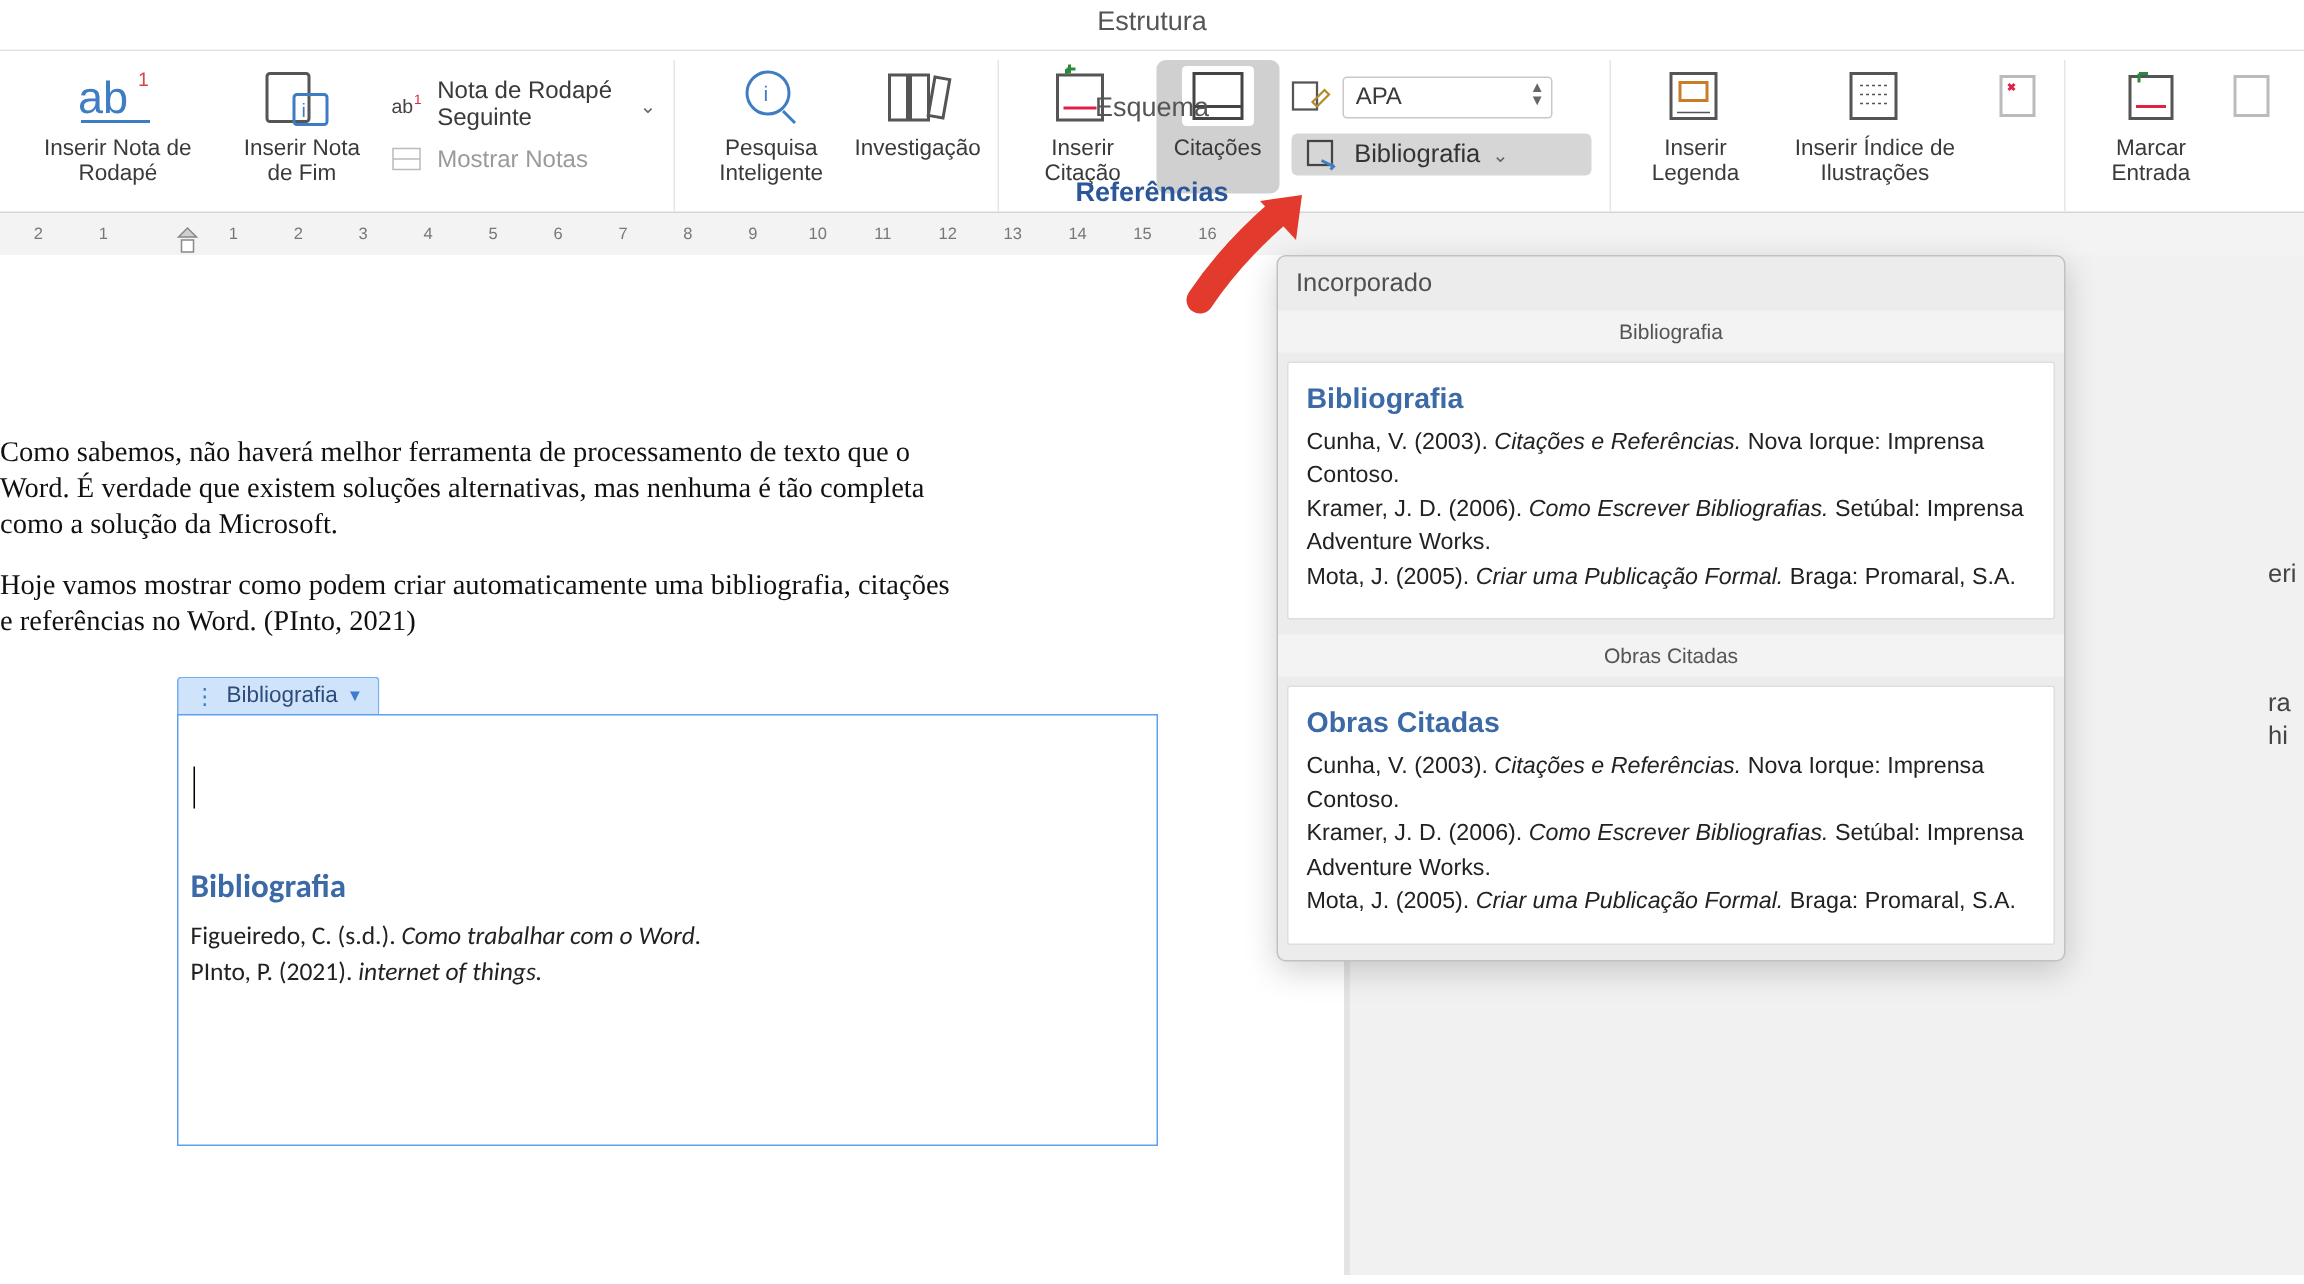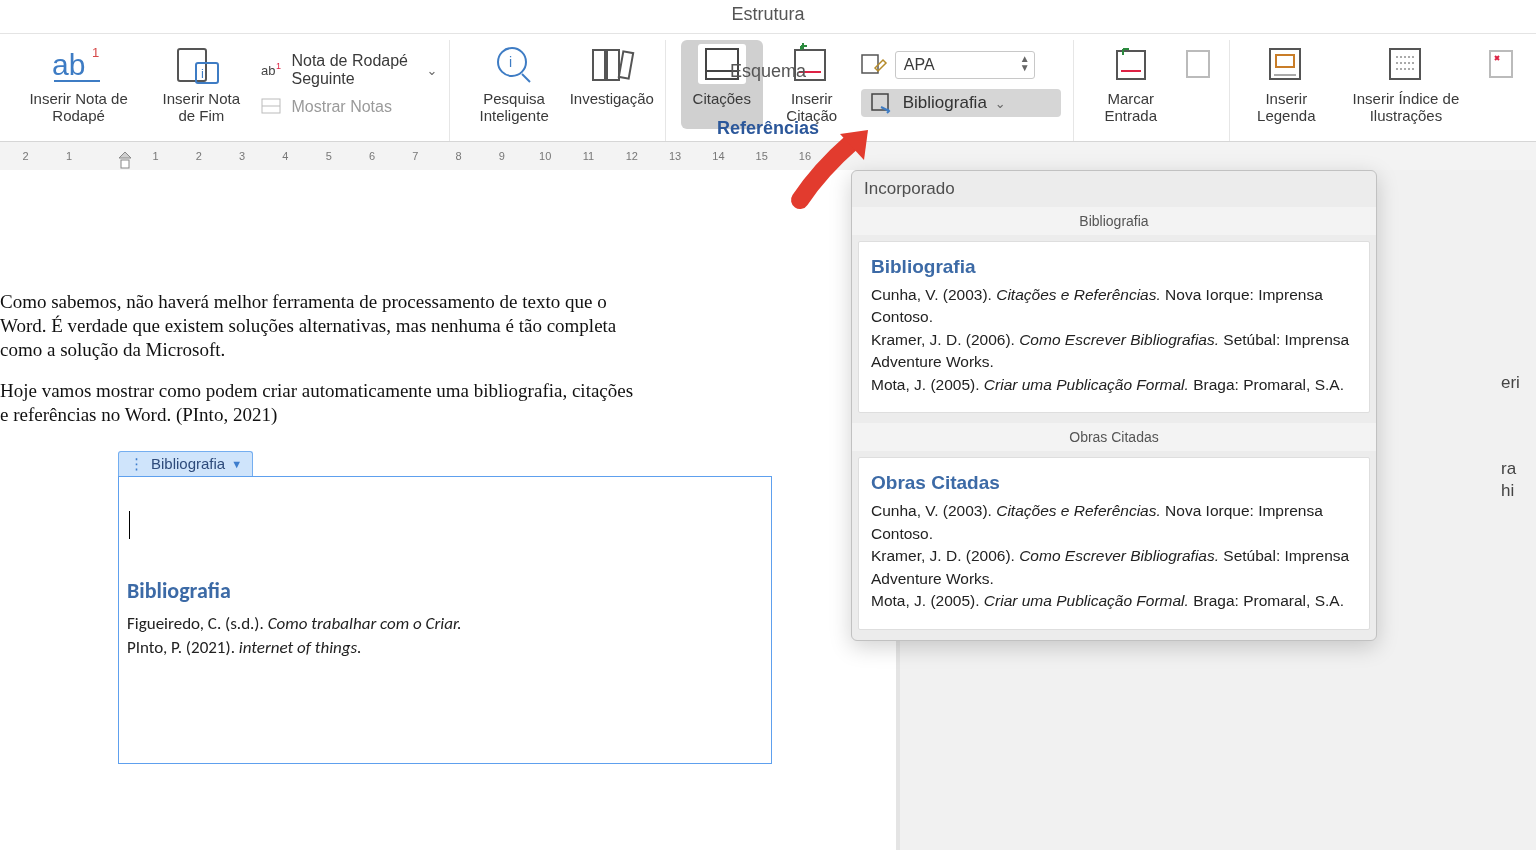--- a/index.html
+++ b/index.html
@@ -145,21 +145,21 @@
     font-size:15px;
   }
   .dd-head{padding:8px 12px;color:#4f4f4f;font-size:17px;}
   .dd-sect-label{background:#f3f3f3;text-align:center;padding:6px 0;color:#555;font-size:14px;}
   .dd-card{background:#fff;margin:6px 6px 10px 6px;border:1px solid #dedede;border-radius:2px;padding:14px 12px 16px;}
   .dd-card .t{color:#3c6aa6;font-size:19px;font-weight:600;margin-bottom:6px;}
   .dd-card .line{font-size:15.5px;line-height:1.45;color:#222;}
   .dd-card .line i{}
 
   
-  .clipped{position:absolute;right:11px;top:202px;width:24px;color:#444;font-size:17px;line-height:22px;}
+  .clipped{position:absolute;right:0;top:202px;width:24px;color:#444;font-size:17px;line-height:22px;}
 
   
   svg{overflow:visible;}
 </style>
 </head>
 <body>
 
 <div class="tabstrip">
   <span class="tab">Estrutura</span>
   <span class="tab">Esquema</span>
@@ -250,38 +250,38 @@
               <rect x="32" y="8" width="10" height="26" transform="rotate(10 37 21)" fill="none" stroke="#555" stroke-width="2"></rect>
             </svg>
         </div>
         <div class="lbl">Investigação</div>
       </div>
     </div>
   </div>
 
   <div class="grp">
     <div class="row">
-      <div class="bigbtn cit-box">
-        <div class="glyph">
-          <svg width="40" height="34">
-              <rect x="4" y="2" width="32" height="30" fill="none" stroke="#444" stroke-width="2"></rect>
-              <path d="M4 24h32" stroke="#444" stroke-width="2"></path>
-            </svg>
-        </div>
-        <div class="lbl" style="margin-top:2px;">Citações</div>
-      </div>
       <div class="bigbtn">
         <div class="glyph">
           <svg width="46" height="42">
               <rect x="6" y="6" width="30" height="30" fill="none" stroke="#555" stroke-width="2"></rect>
               <path d="M12 6v-4M12 2h6M14 -1v6" stroke="#2b8a3e" stroke-width="2"></path>
               <path d="M10 28h22" stroke="#d24" stroke-width="2"></path>
             </svg>
         </div>
         <div class="lbl">Inserir Citação</div>
+      </div>
+      <div class="bigbtn cit-box">
+        <div class="glyph">
+          <svg width="40" height="34">
+              <rect x="4" y="2" width="32" height="30" fill="none" stroke="#444" stroke-width="2"></rect>
+              <path d="M4 24h32" stroke="#444" stroke-width="2"></path>
+            </svg>
+        </div>
+        <div class="lbl" style="margin-top:2px;">Citações</div>
       </div>
       <div class="midcol" style="min-width:200px;">
         <div class="smallrow">
           <svg width="26" height="22">
               <rect x="1" y="1" width="16" height="18" fill="none" stroke="#555" stroke-width="1.5"></rect>
               <path d="M14 14l8-8 3 3-8 8z" fill="none" stroke="#b58b2a" stroke-width="1.5"></path>
             </svg>
           <div class="sel-apa">
             <span>APA</span>
             <span class="spin">
@@ -301,60 +301,60 @@
         </div>
       </div>
     </div>
   </div>
 
   <div class="grp">
     <div class="row">
       <div class="bigbtn">
         <div class="glyph">
           <svg width="40" height="40">
-              <rect x="6" y="6" width="28" height="28" fill="none" stroke="#555" stroke-width="2"></rect>
-              <path d="M12 4v6M12 4h6" stroke="#2b8a3e" stroke-width="2"></path>
-              <path d="M10 26h20" stroke="#d24" stroke-width="2"></path>
-            </svg>
-        </div>
-        <div class="lbl">Marcar Entrada</div>
-      </div>
-      <div class="bigbtn" style="min-width:36px;padding-top:8px;">
-        <svg width="30" height="34">
-            <rect x="3" y="3" width="22" height="26" fill="none" stroke="#bbb" stroke-width="2"></rect>
-          </svg>
-      </div>
-    </div>
-  </div>
-
-  <div class="grp">
-    <div class="row">
-      <div class="bigbtn">
-        <div class="glyph">
-          <svg width="40" height="40">
               <rect x="4" y="4" width="30" height="30" fill="none" stroke="#555" stroke-width="2"></rect>
               <rect x="10" y="10" width="18" height="12" fill="none" stroke="#c97d28" stroke-width="2"></rect>
               <path d="M8 30h22" stroke="#555"></path>
             </svg>
         </div>
         <div class="lbl">Inserir Legenda</div>
       </div>
       <div class="bigbtn">
         <div class="glyph">
           <svg width="40" height="40">
               <rect x="4" y="4" width="30" height="30" fill="none" stroke="#555" stroke-width="2"></rect>
               <path d="M10 12h18M10 18h18M10 24h18" stroke="#555" stroke-dasharray="2 2"></path>
             </svg>
         </div>
         <div class="lbl">Inserir Índice de Ilustrações</div>
       </div>
       <div class="bigbtn" style="min-width:36px;padding-top:8px;">
         <svg width="30" height="34">
             <rect x="3" y="3" width="22" height="26" fill="none" stroke="#bbb" stroke-width="2"></rect>
             <path d="M8 8l4 4M8 12l4-4" stroke="#d24" stroke-width="2"></path>
+          </svg>
+      </div>
+    </div>
+  </div>
+
+  <div class="grp">
+    <div class="row">
+      <div class="bigbtn">
+        <div class="glyph">
+          <svg width="40" height="40">
+              <rect x="6" y="6" width="28" height="28" fill="none" stroke="#555" stroke-width="2"></rect>
+              <path d="M12 4v6M12 4h6" stroke="#2b8a3e" stroke-width="2"></path>
+              <path d="M10 26h20" stroke="#d24" stroke-width="2"></path>
+            </svg>
+        </div>
+        <div class="lbl">Marcar Entrada</div>
+      </div>
+      <div class="bigbtn" style="min-width:36px;padding-top:8px;">
+        <svg width="30" height="34">
+            <rect x="3" y="3" width="22" height="26" fill="none" stroke="#bbb" stroke-width="2"></rect>
           </svg>
       </div>
     </div>
   </div>
 
 </div>
 
 <div class="ruler">
   <div id="ruler-ticks" style="display:flex;">
       <span class="tick">2</span>
@@ -403,21 +403,21 @@
     <div class="bib-field">
       <div class="bib-tab">
         <span class="dots">⋮</span>
         <span>Bibliografia</span>
         <span class="tri">▼</span>
       </div>
       <div class="bib-box">
         <div class="cursor"></div>
         <div class="title">Bibliografia</div>
         <div id="doc-entries">
-            <div class="entry">Figueiredo, C. (s.d.). <i>Como trabalhar com o Criar.</i></div>
+            <div class="entry">Figueiredo, C. (s.d.). <i>Como trabalhar com o Word.</i></div>
             <div class="entry">PInto, P. (2021). <i>internet of things.</i></div>
           </div>
       </div>
     </div>
   </div>
 
   <div class="dd">
     <div class="dd-head">Incorporado</div>
     <div id="dd-sections">
         <div class="dd-sect-label">Bibliografia</div>

